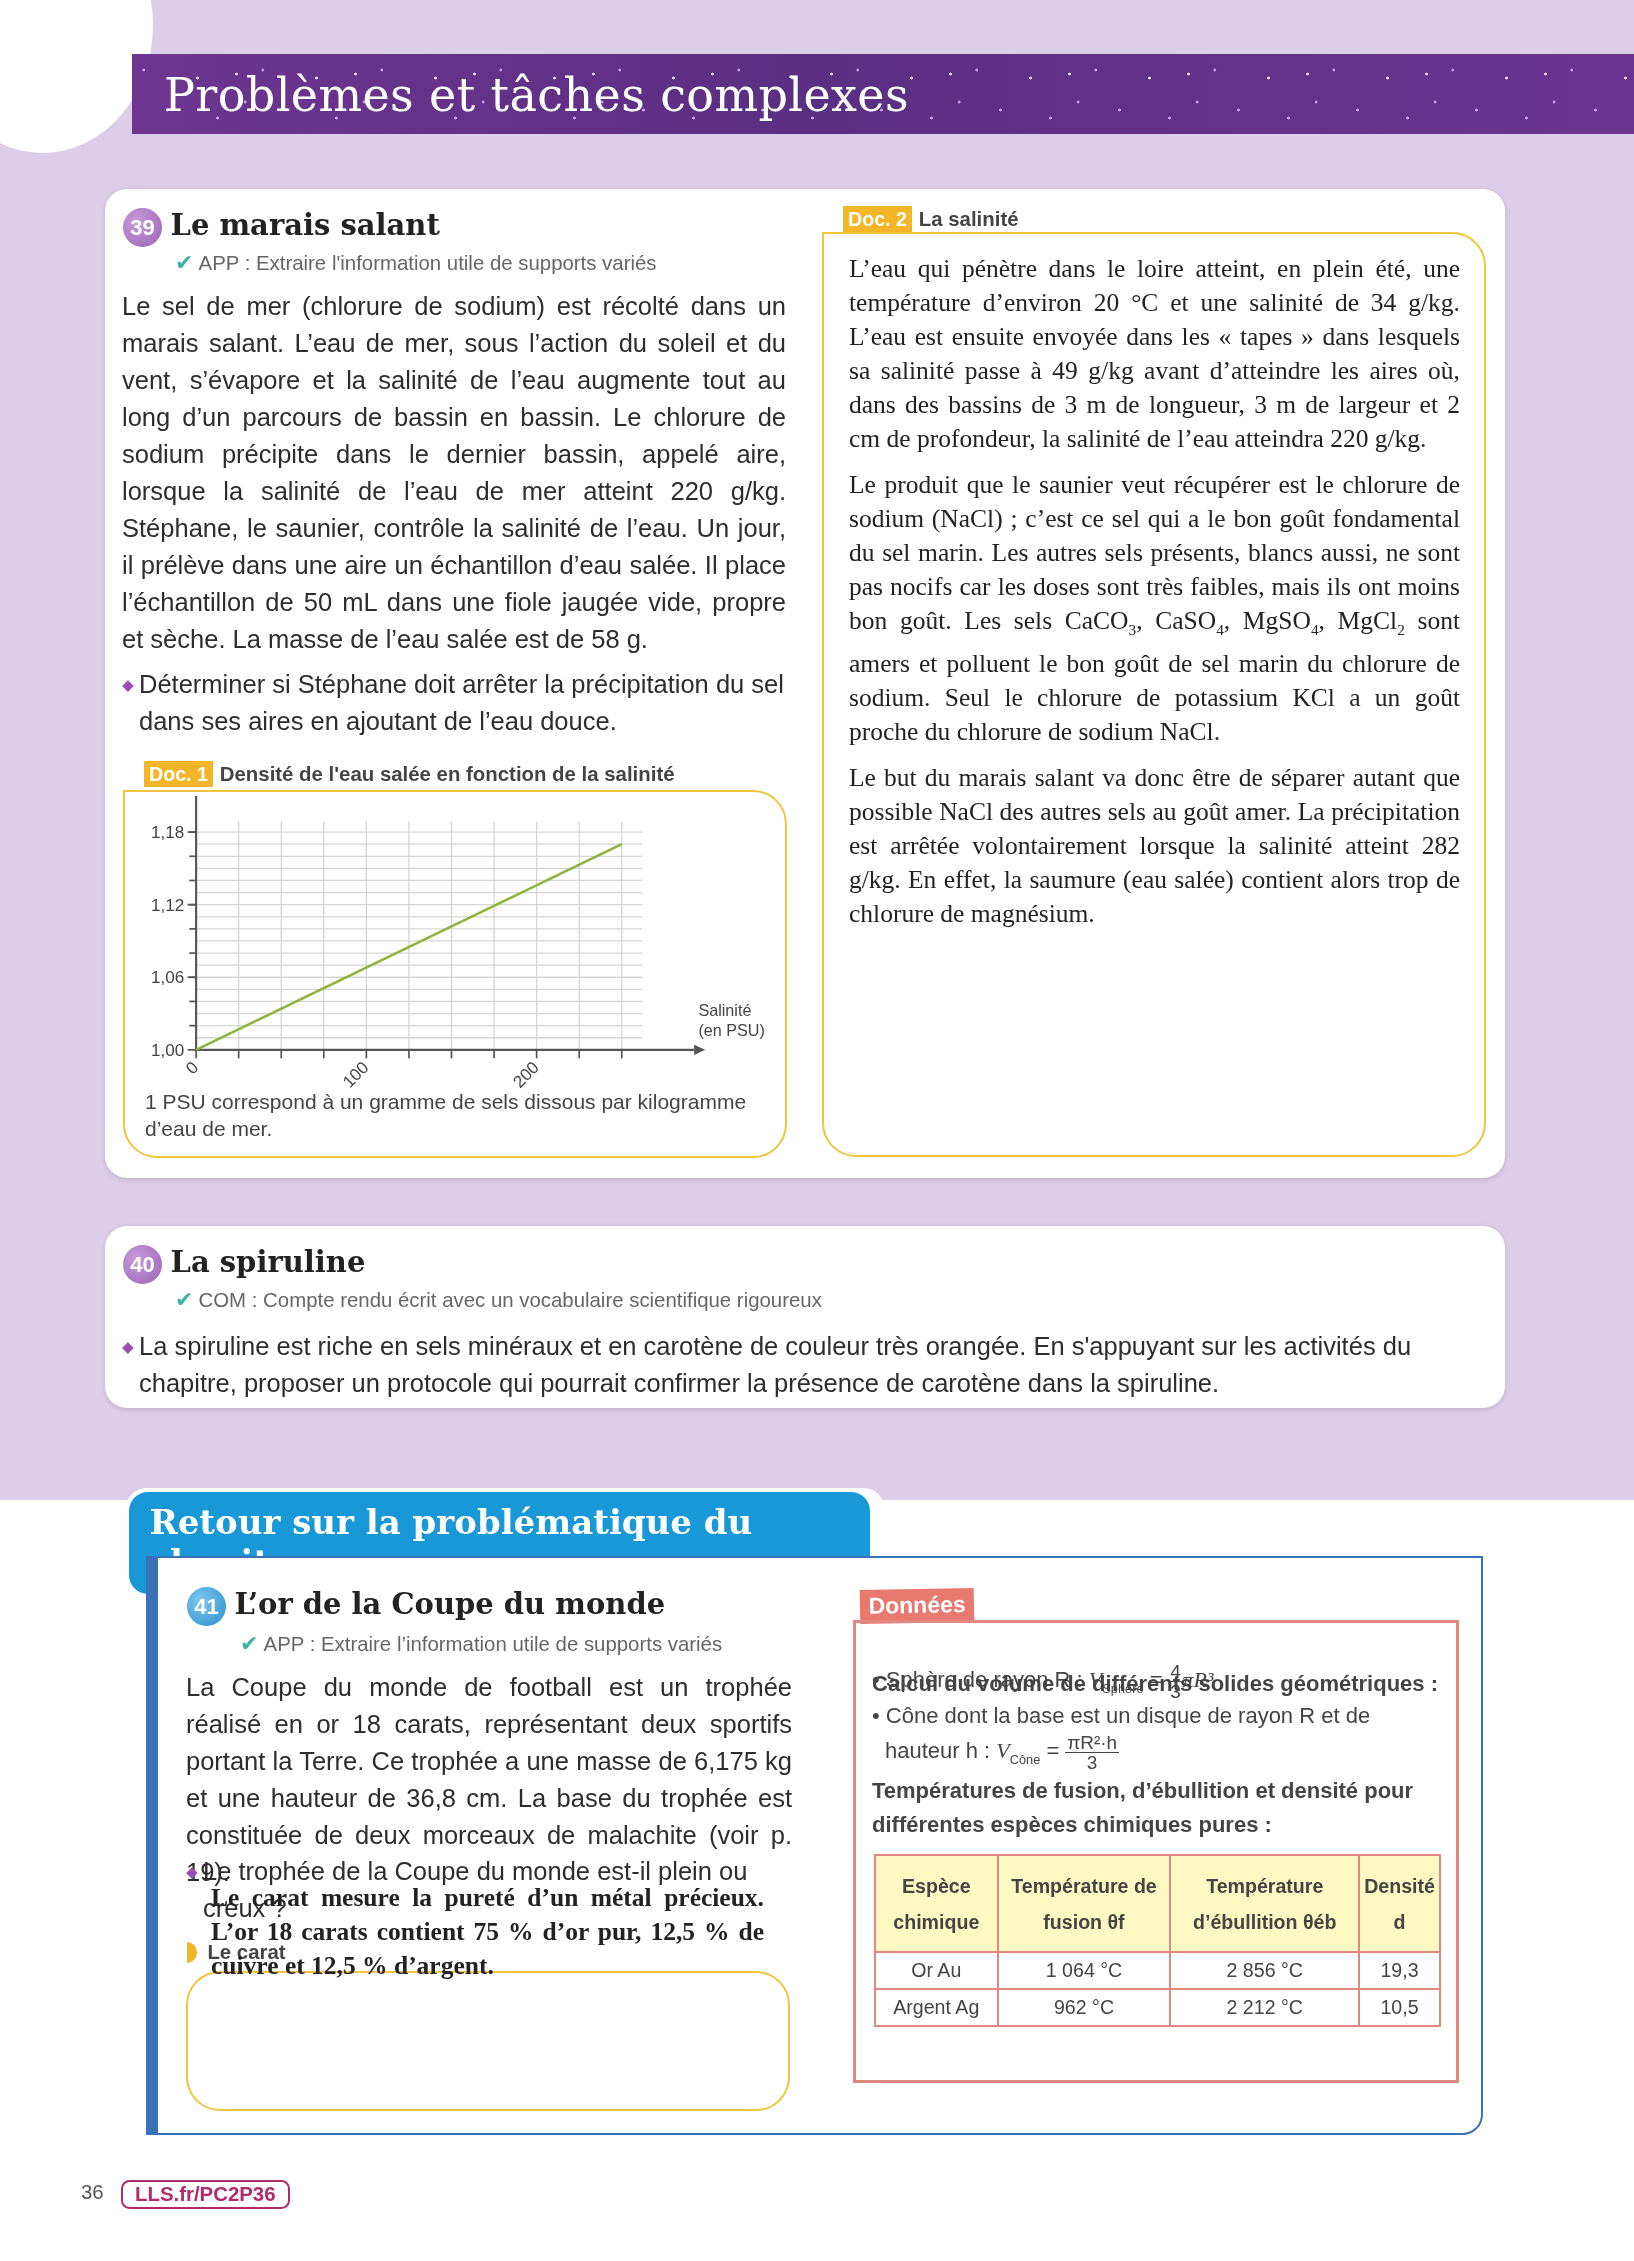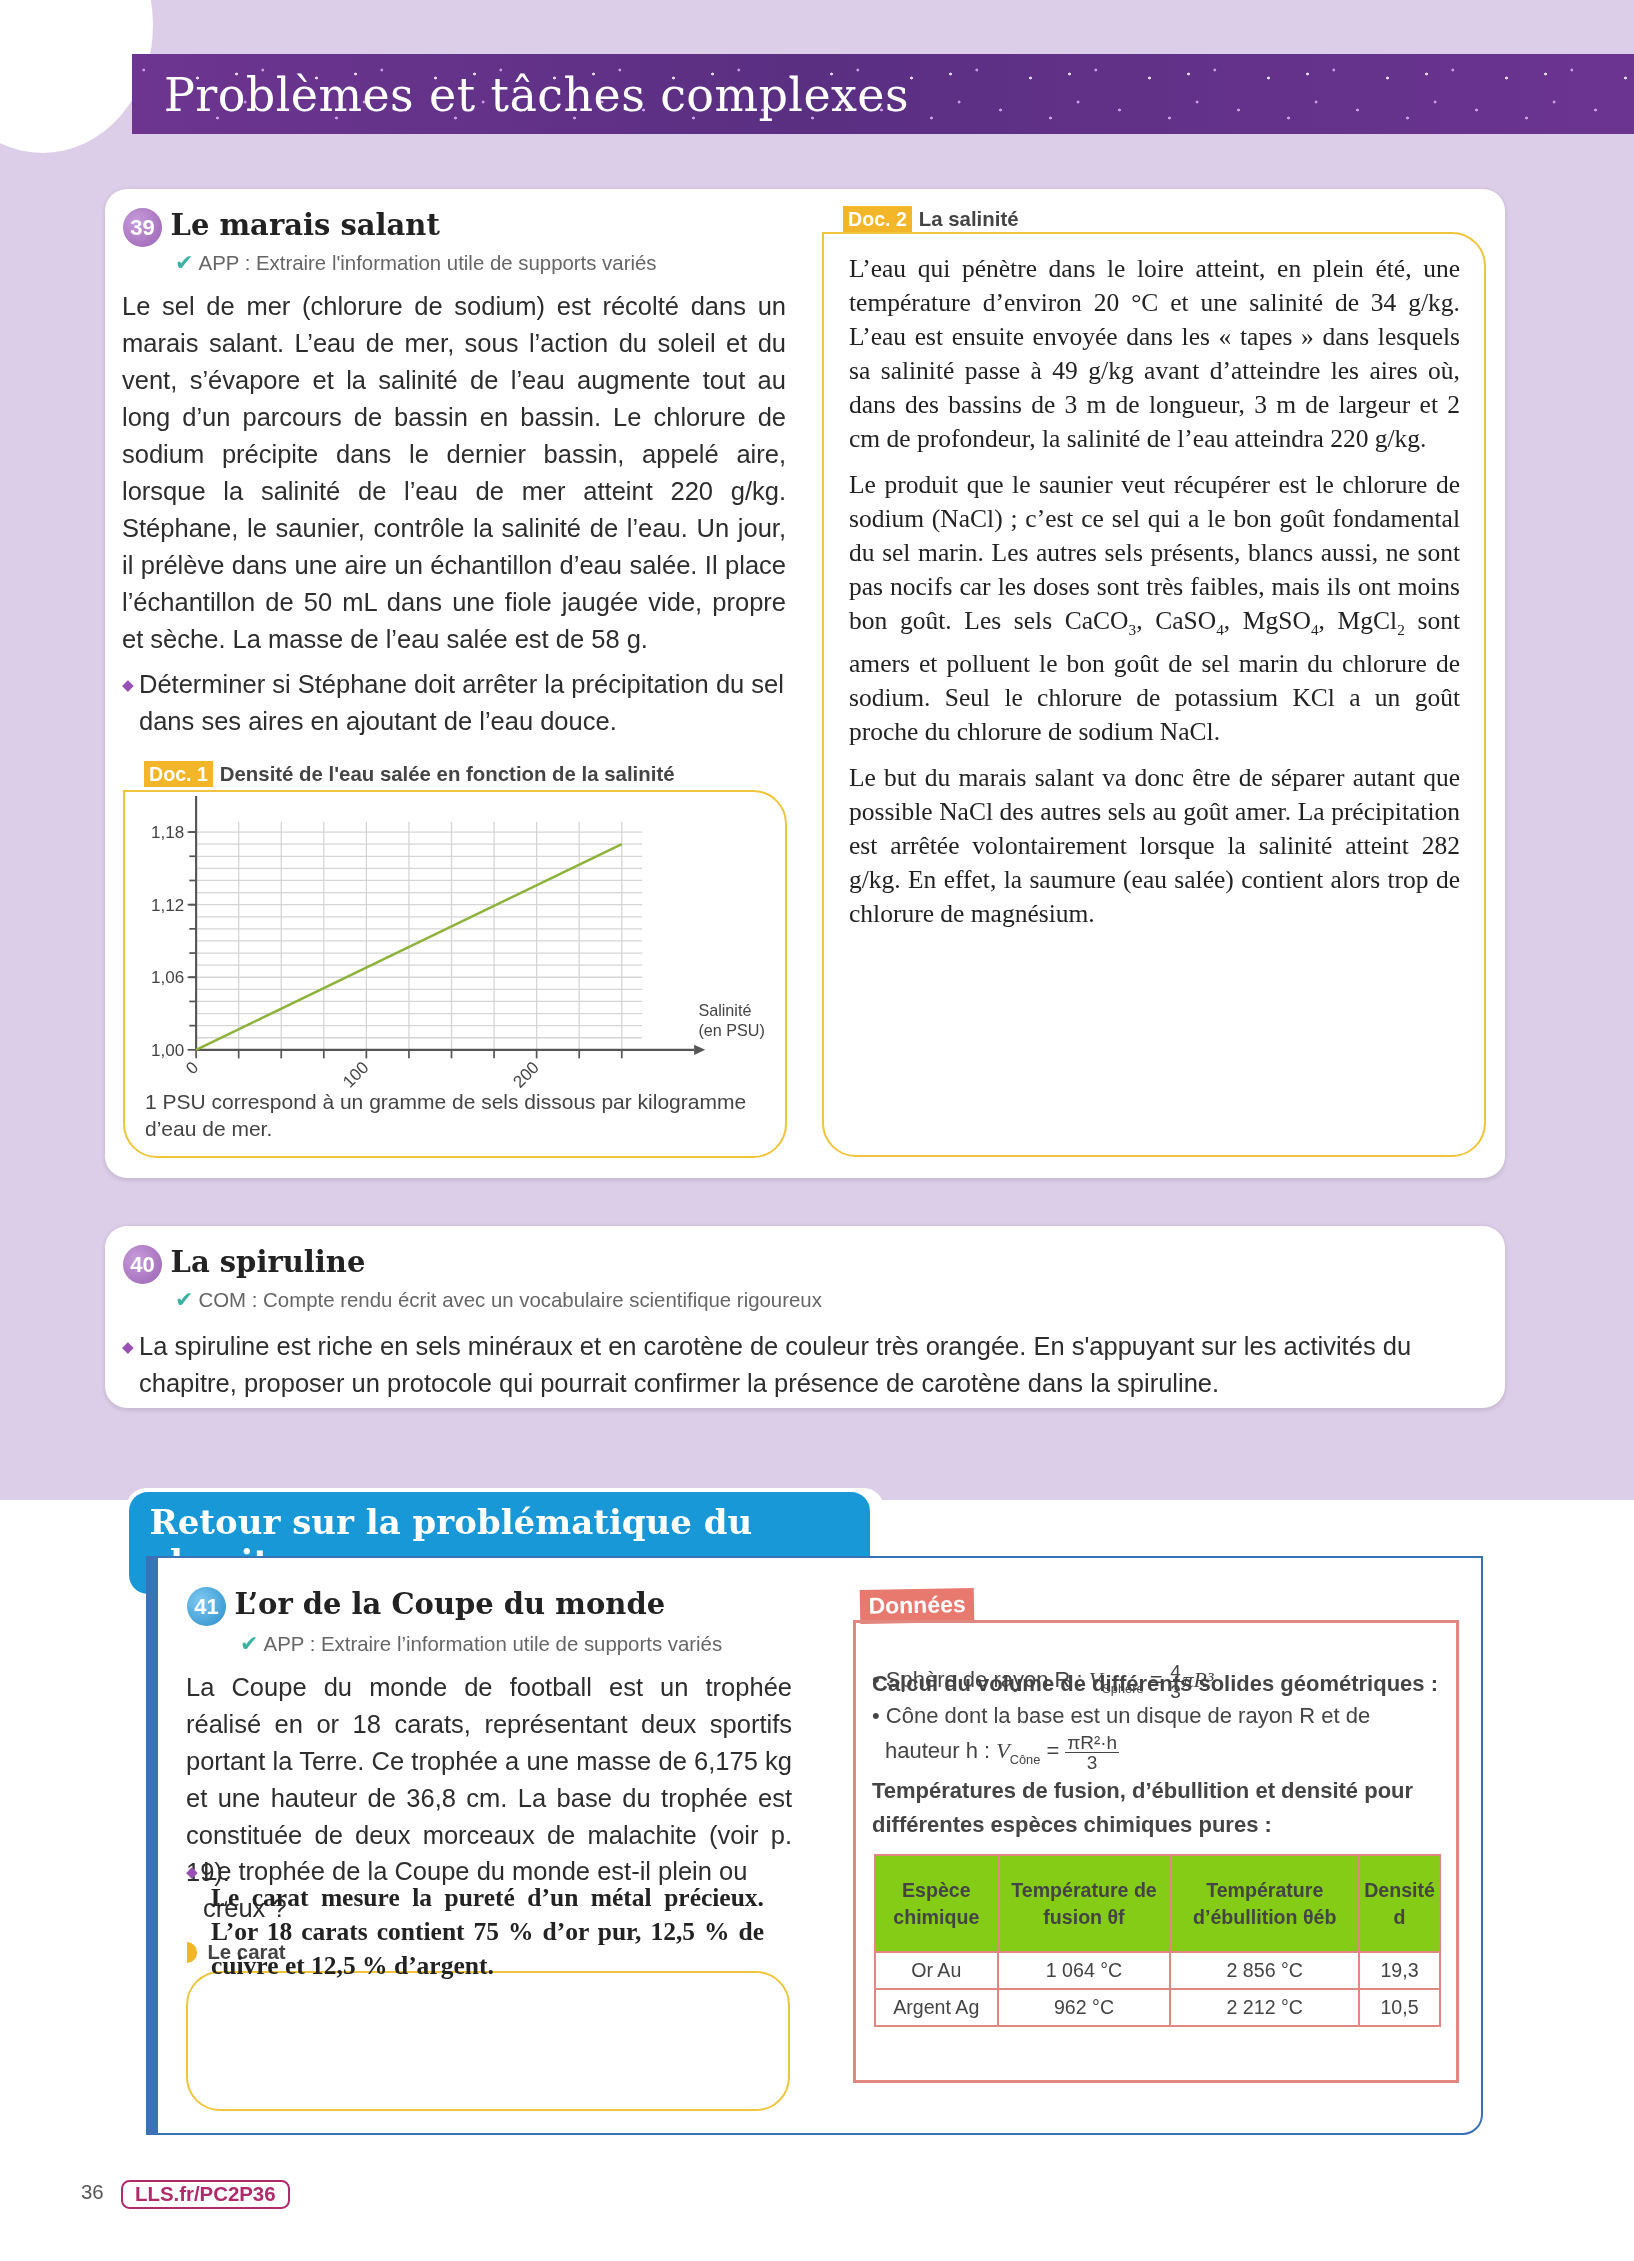--- a/index.html
+++ b/index.html
@@ -62,21 +62,21 @@
   .donnees-box { position: absolute; left: 853px; top: 1620px; width: 606px; height: 463px; border: 3.4px solid #e08880; }
   .d-heading { position: absolute; font-weight: bold; font-size: 22px; color: #444; }
   .d-line { position: absolute; font-size: 22px; color: #444; }
   .d-line i { font-family: "Liberation Serif", serif; }
   .frac { display: inline-block; vertical-align: middle; text-align: center; font-size: 19px; line-height: 19px; }
   .frac span { display: block; }
   .frac .num { border-bottom: 1.7px solid #444; padding: 0 1.7px; }
 
   table.dt { position: absolute; left: 874px; top: 1854px; width: 567px; border-collapse: collapse; }
   table.dt th, table.dt td { border: 2.6px solid #e08880; text-align: center; font-size: 19.6px; color: #444; }
-  table.dt th { background: #84cc16; font-weight: bold; height: 97px; line-height: 27px; }
+  table.dt th { background: #fef9c3; font-weight: bold; height: 97px; line-height: 36px; }
   table.dt td { height: 37px; }
 
   .footer-page { position: absolute; left: 81px; top: 2181px; font-size: 20.4px; color: #555; }
   .footer-link { position: absolute; left: 121px; top: 2180px; border: 2.6px solid #b02a6c; border-radius: 8.5px; padding: 0 12px; font-weight: bold; font-size: 20.4px; color: #b02a6c; height: 29px; line-height: 24px; }
 </style>
 </head>
 <body>
 
 <div class="lavender-bg"></div>
 <div class="corner-blob"></div>

